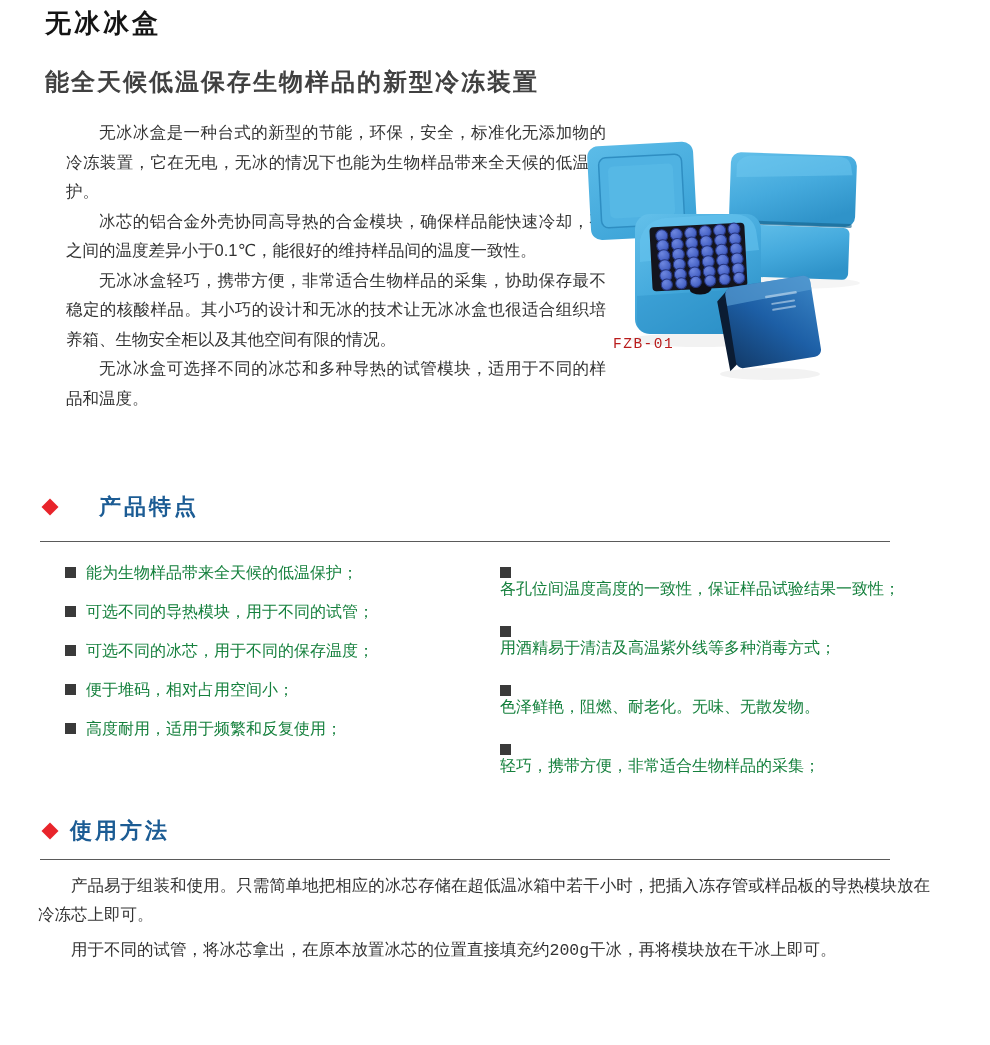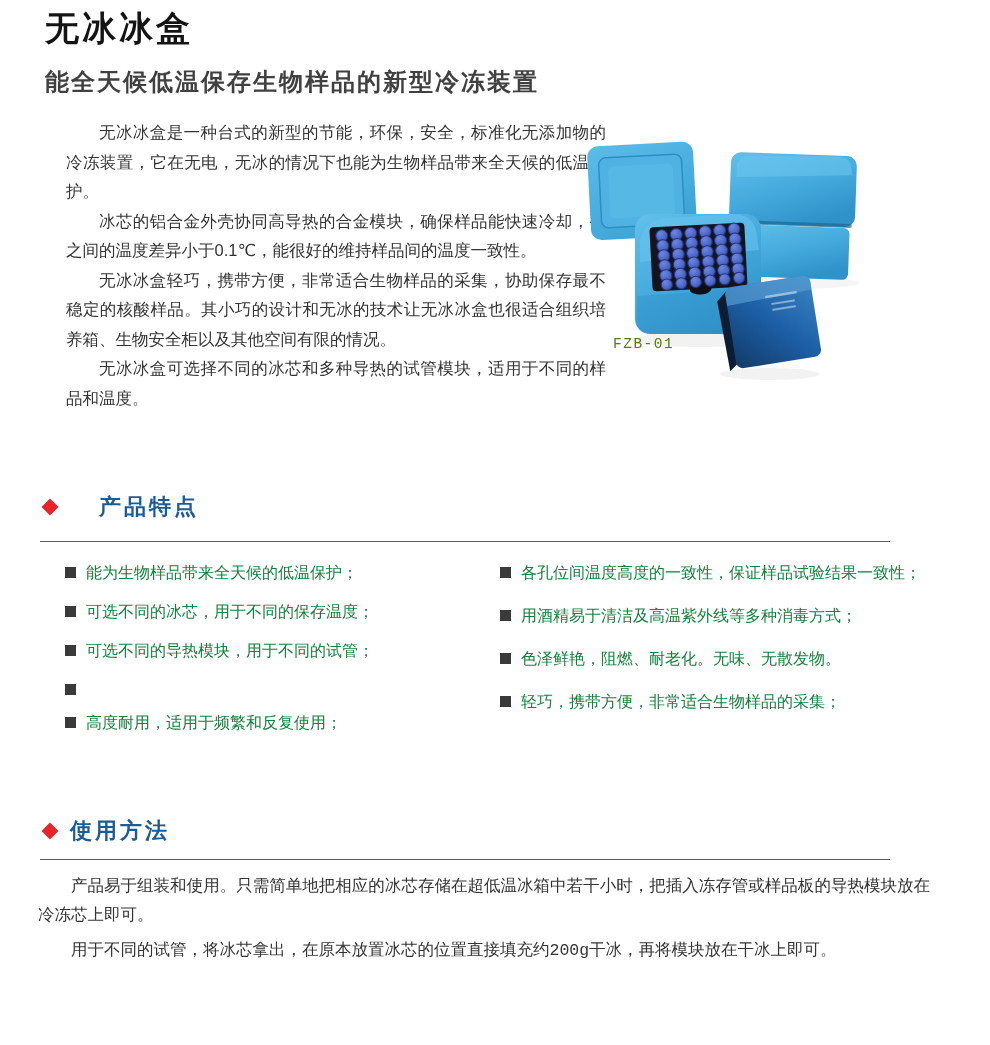--- a/index.html
+++ b/index.html
@@ -3,50 +3,50 @@
 <meta charset="utf-8">
 <style>
   html,body { margin:0; padding:0; background:#fff; }
   .page {
     position:relative; width:990px; height:1045px; background:#ffffff;
     font-family:"Liberation Sans","DejaVu Sans",sans-serif; color:#333;
     overflow:hidden;
   }
   .title {
     position:absolute; left:45px; top:6px;
-    font-size:34px; font-weight:bold; color:#141414; letter-spacing:3px;
+    font-size:26px; font-weight:bold; color:#141414; letter-spacing:3px;
   }
   .subtitle {
     position:absolute; left:45px; top:66px;
     font-size:24px; font-weight:bold; color:#404040; letter-spacing:2px;
   }
   .intro {
     position:absolute; left:38px; top:118px; width:540px;
     font-size:16.5px; line-height:29.5px; text-align:justify; color:#333;margin-left:28px;
   }
   .intro p { margin:0; text-indent:2em; }
   .figure { position:absolute; left:585px; top:118px; width:405px; height:282px; }
   .figure svg { display:block; width:100%; height:100%; }
   .model-label {
     position:absolute; left:28px; top:218px;
-    font-size:14.5px; color:#4d7c0f; letter-spacing:1.5px;
+    font-size:14.5px; color:#b91c1c; letter-spacing:1.5px;
     font-family:"Liberation Mono","DejaVu Sans Mono",monospace;
   }
   .section-head { position:absolute; left:44px; display:flex; align-items:center; }
   .diamond {
     width:12px; height:12px; background:#e8242b; transform:rotate(45deg);
     margin-right:14px; flex:0 0 auto;
   }
   .section-title { font-size:22px; font-weight:bold; color:#1c5c94; letter-spacing:3px; }
   .rule { position:absolute; left:40px; width:850px; height:0; border-top:1px solid #5a5a5a; }
   .features { position:absolute; left:65px; top:562px; width:890px; display:flex; }
   .col-left  { width:408px; margin-right:27px; }
   .col-right { width:440px; }
   .feat-item { display:flex; font-size:16px; line-height:22px; color:#15803d; margin-bottom:17px; }
-  .col-right .feat-item { margin-bottom:21px; }
+  .col-right .feat-item { margin-bottom:21px;flex-direction:column; }
   .sq {
     flex:0 0 auto; width:11px; height:11px; background:#3a3a3a;
     margin:5px 10px 0 0;
   }
   .usage-text {
     position:absolute; left:38px; top:872px; width:892px;
     font-size:16.5px; line-height:29px; text-align:justify; color:#333;font-family:Liberation Mono, monospace;
   }
   .usage-text p { margin:0 0 6px 0; text-indent:2em; }
 </style>
@@ -175,28 +175,29 @@
   <div class="rule" style="top:541px;"></div>
 
   <div class="features">
     <div class="col-left">
       <div class="feat-item">
           <span class="sq"></span>
           <span>能为生物样品带来全天候的低温保护；</span>
         </div>
       <div class="feat-item">
           <span class="sq"></span>
+          <span>可选不同的导热模块，用于不同的试管；</span>
+        </div>
+      <div class="feat-item">
+          <span class="sq"></span>
           <span>可选不同的冰芯，用于不同的保存温度；</span>
         </div>
       <div class="feat-item">
           <span class="sq"></span>
-          <span>可选不同的导热模块，用于不同的试管；</span>
-        </div>
-      <div class="feat-item">
-          <span class="sq"></span>
+          <span>便于堆码，相对占用空间小；</span>
         </div>
       <div class="feat-item">
           <span class="sq"></span>
           <span>高度耐用，适用于频繁和反复使用；</span>
         </div>
     </div>
     <div class="col-right">
       <div class="feat-item">
           <span class="sq"></span>
           <span>各孔位间温度高度的一致性，保证样品试验结果一致性；</span>

